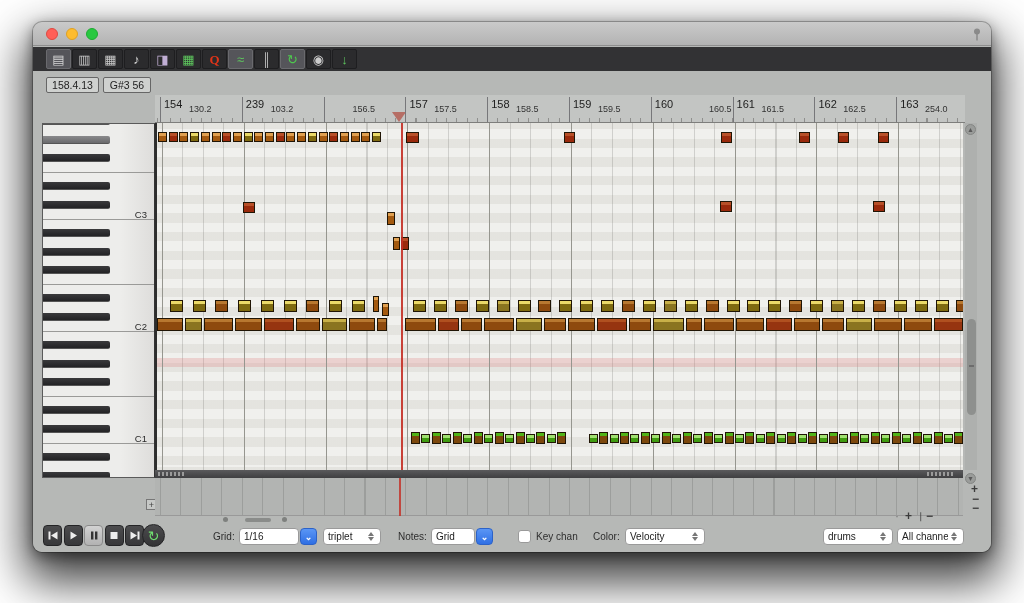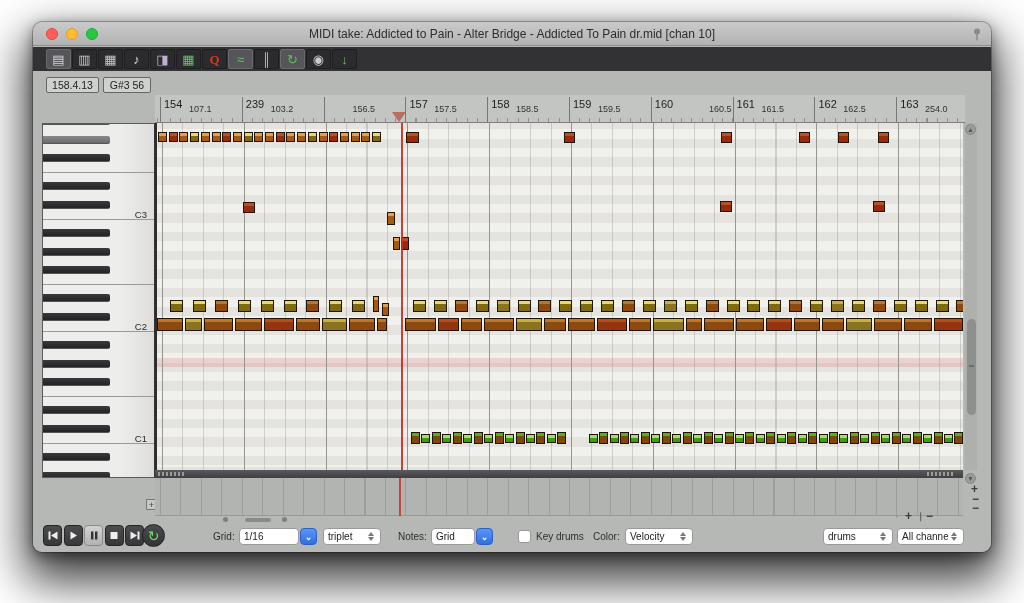--- a/index.html
+++ b/index.html
@@ -109,21 +109,20 @@
 </head>
 <body>
 
 <div id="stage">
   <div id="win">
 
     <div id="titlebar">
       <div id="light-close" class="light"></div>
       <div id="light-min" class="light"></div>
       <div id="light-max" class="light"></div>
-      <div id="title">MIDI take: Addicted to Pain - Alter Bridge - Addicted To Pain dr.mid [chan 10]</div>
       <svg id="pin" viewBox="0 0 10 13">
         <circle cx="5" cy="3.5" r="3" fill="#666"></circle>
           <rect x="4.3" y="6" width="1.4" height="6.5" fill="#666"></rect>
       </svg>
     </div>
 
     <div id="toolbar">
         <div class="tbtn act" style="color: rgb(216, 216, 216);">▤</div>
         <div class="tbtn" style="color: rgb(200, 200, 200);">▥</div>
         <div class="tbtn" style="color: rgb(200, 200, 200);">▦</div>
@@ -139,21 +138,21 @@
       </div>
 
     <div id="posbox-time" class="posbox">158.4.13</div>
     <div id="posbox-note" class="posbox">G#3  56</div>
 
     <div id="ruler">
       <div id="ruler-ticks"></div>
       <div id="cursor-tri" style="left: 237px;"></div>
     <div class="rline" style="left: 5px;"></div>
         <div class="rmaj" style="left: 9px;">154</div>
-        <div class="rmin" style="left: 33.9px;">107.1</div>
+        <div class="rmin" style="left: 33.9px;">130.2</div>
         <div class="rline" style="left: 86.8px;"></div>
         <div class="rmaj" style="left: 90.8px;">239</div>
         <div class="rmin" style="left: 115.7px;">103.2</div>
         <div class="rline" style="left: 168.6px;"></div>
         <div class="rmaj" style="left: 155px; margin-top: 48px;">156</div>
         <div class="rmin" style="left: 197.5px;">156.5</div>
         <div class="rline" style="left: 250.4px;"></div>
         <div class="rmaj" style="left: 254.4px;">157</div>
         <div class="rmin" style="left: 279.3px;">157.5</div>
         <div class="rline" style="left: 332.2px;"></div>
@@ -447,24 +446,24 @@
           </span>
       </div>
 
       <span class="blabel" style="left:365px">Notes:</span>
       <div class="sel" style="left:398px; top:6px; width:44px;">
         <span class="txt">Grid</span>
       </div>
       <div class="bluebtn" style="left:443px; top:6px;">⌄</div>
 
       <div class="cb" style="left:485px; top:8px;"></div>
-      <span class="blabel" style="left:503px">Key drums</span>
+      <span class="blabel" style="left:503px">Key chan</span>
 
       <span class="blabel" style="left:560px">Color:</span>
-      <div class="sel" style="left:592px; top:6px; width:68px;">
+      <div class="sel" style="left:592px; top:6px; width:80px;">
         <span class="txt">Velocity</span>
         <span class="stepper">
             <i class="up"></i>
             <i class="dn"></i>
           </span>
       </div>
 
       <div class="sel" style="left:790px; top:6px; width:70px;">
         <span class="txt">drums</span>
         <span class="stepper">

